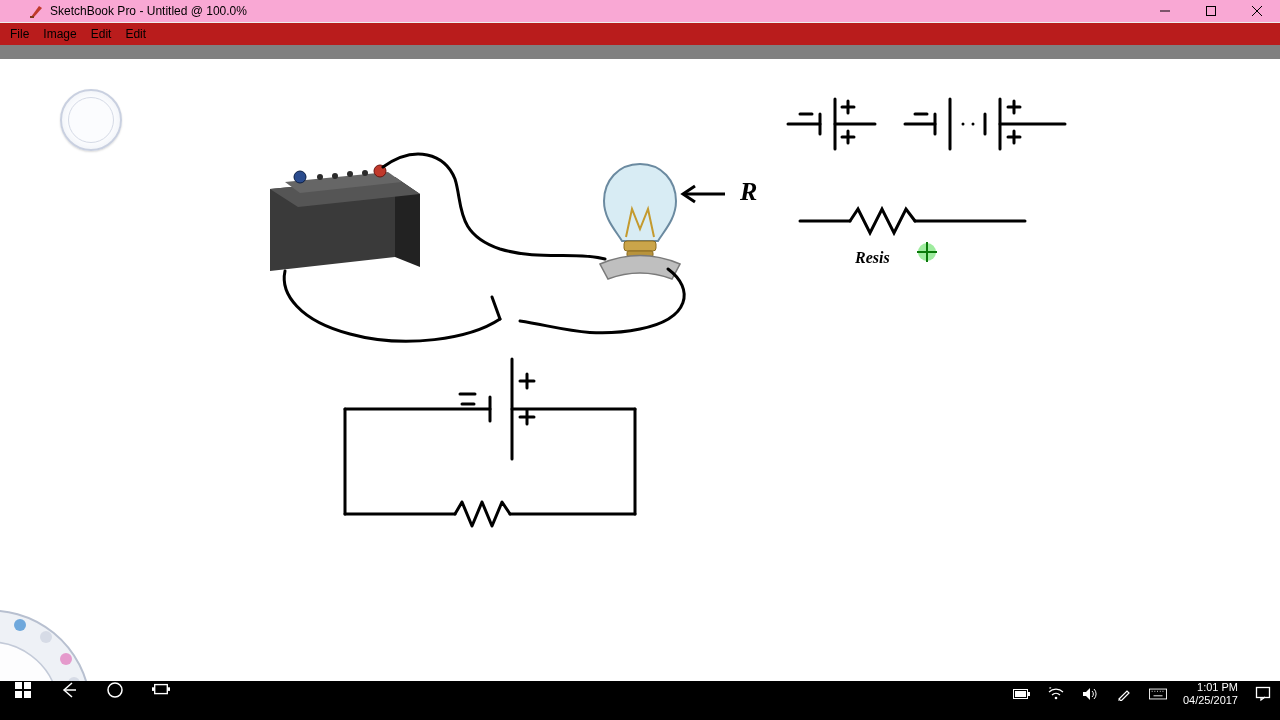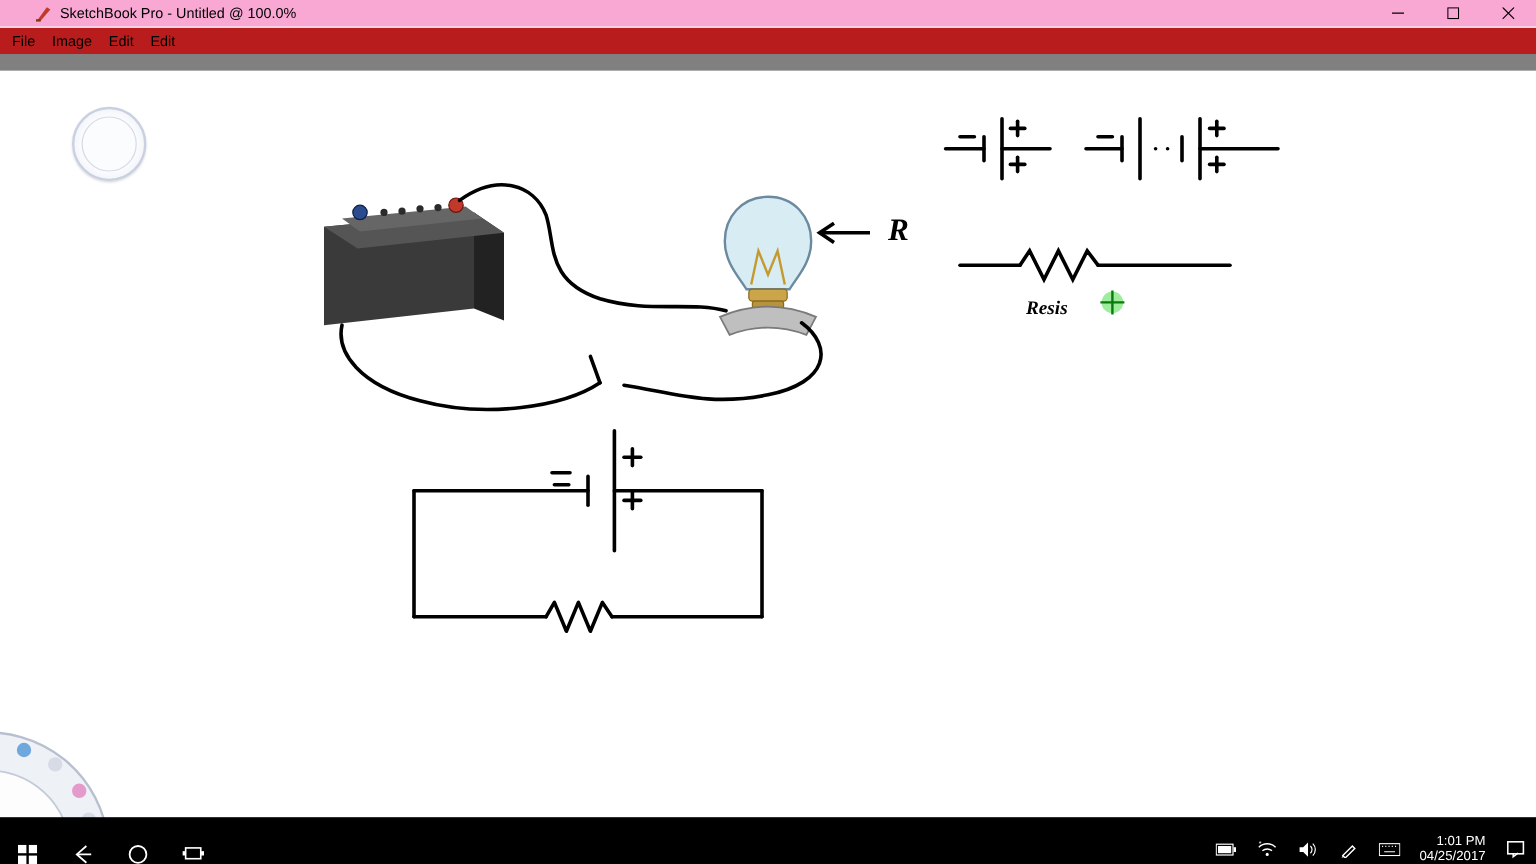--- a/index.html
+++ b/index.html
@@ -64,21 +64,21 @@
   .canvas-area {
     position: relative;
     width: 1280px;
     height: 622px; 
     background: #fff;
   }
   .taskbar {
     height: 40px;
     background: #000;
     display: flex;
-    align-items: flex-end;
+    align-items: flex-start;
     color: #fff;
     position: relative;
   }
   .task-left {
     display: flex;
     align-items: center;
     gap: 28px;
     padding-left: 14px;
   }
   .task-icon {

